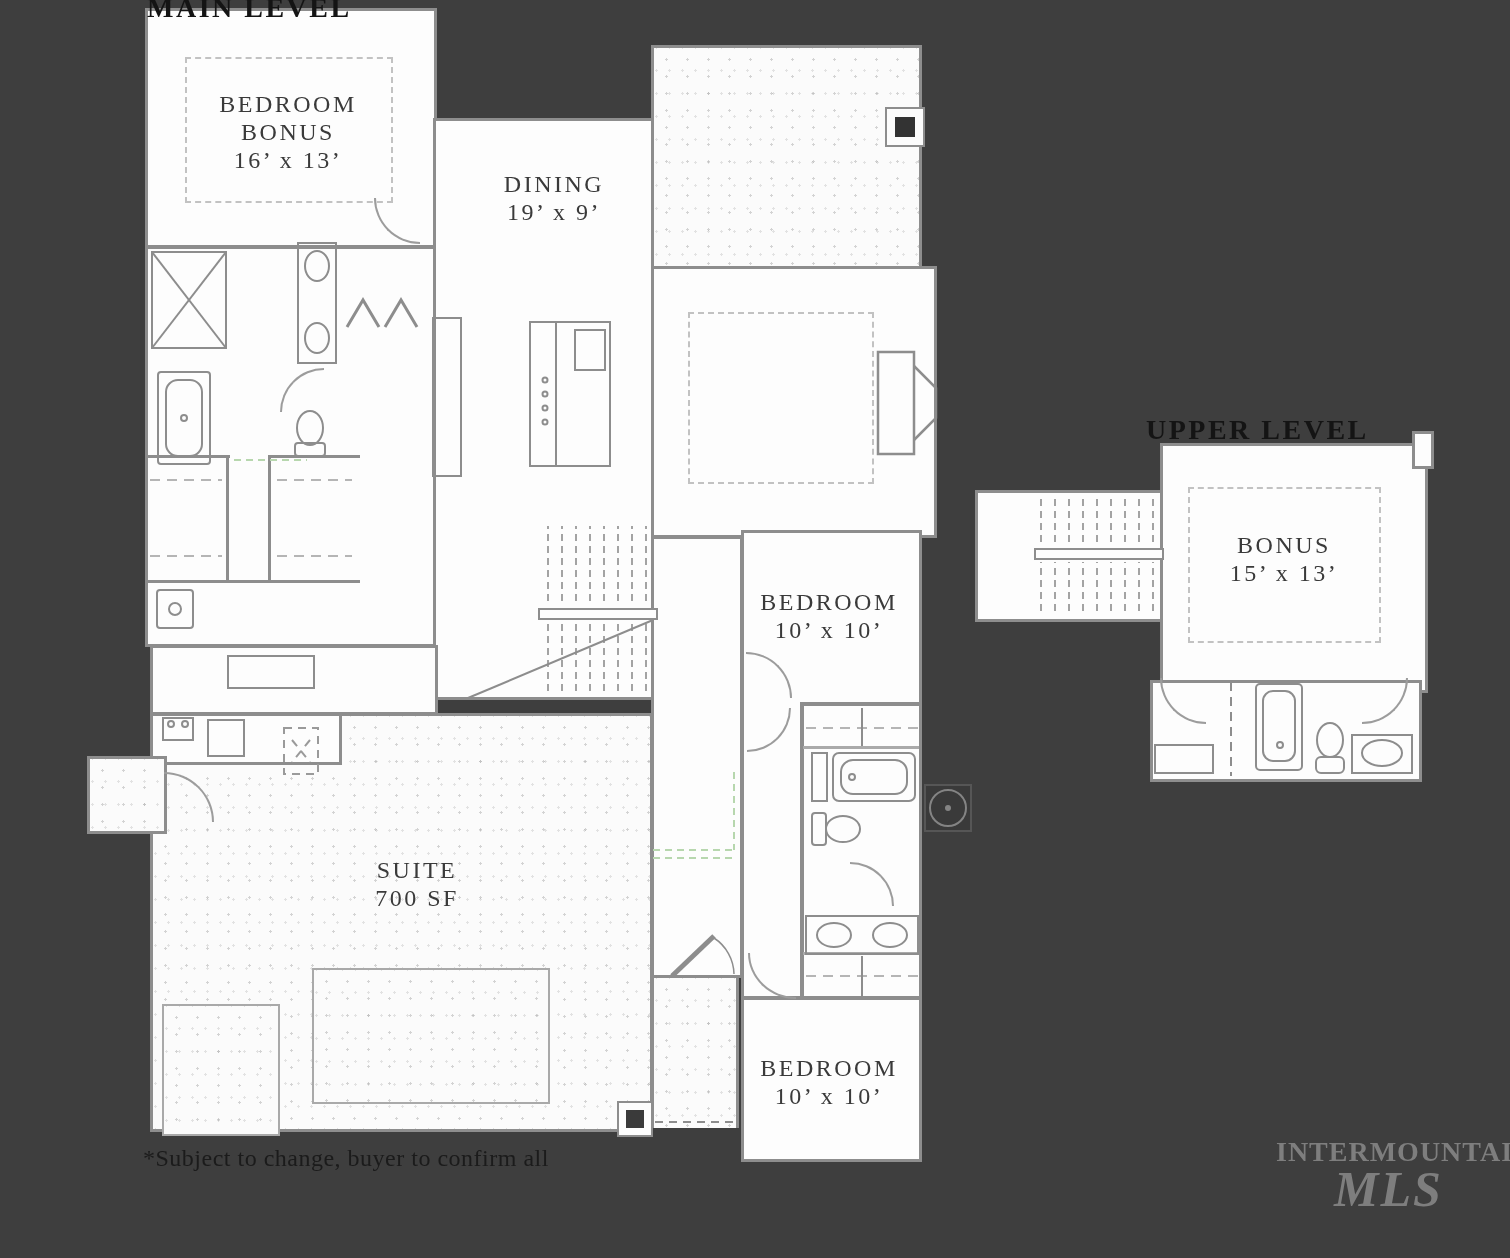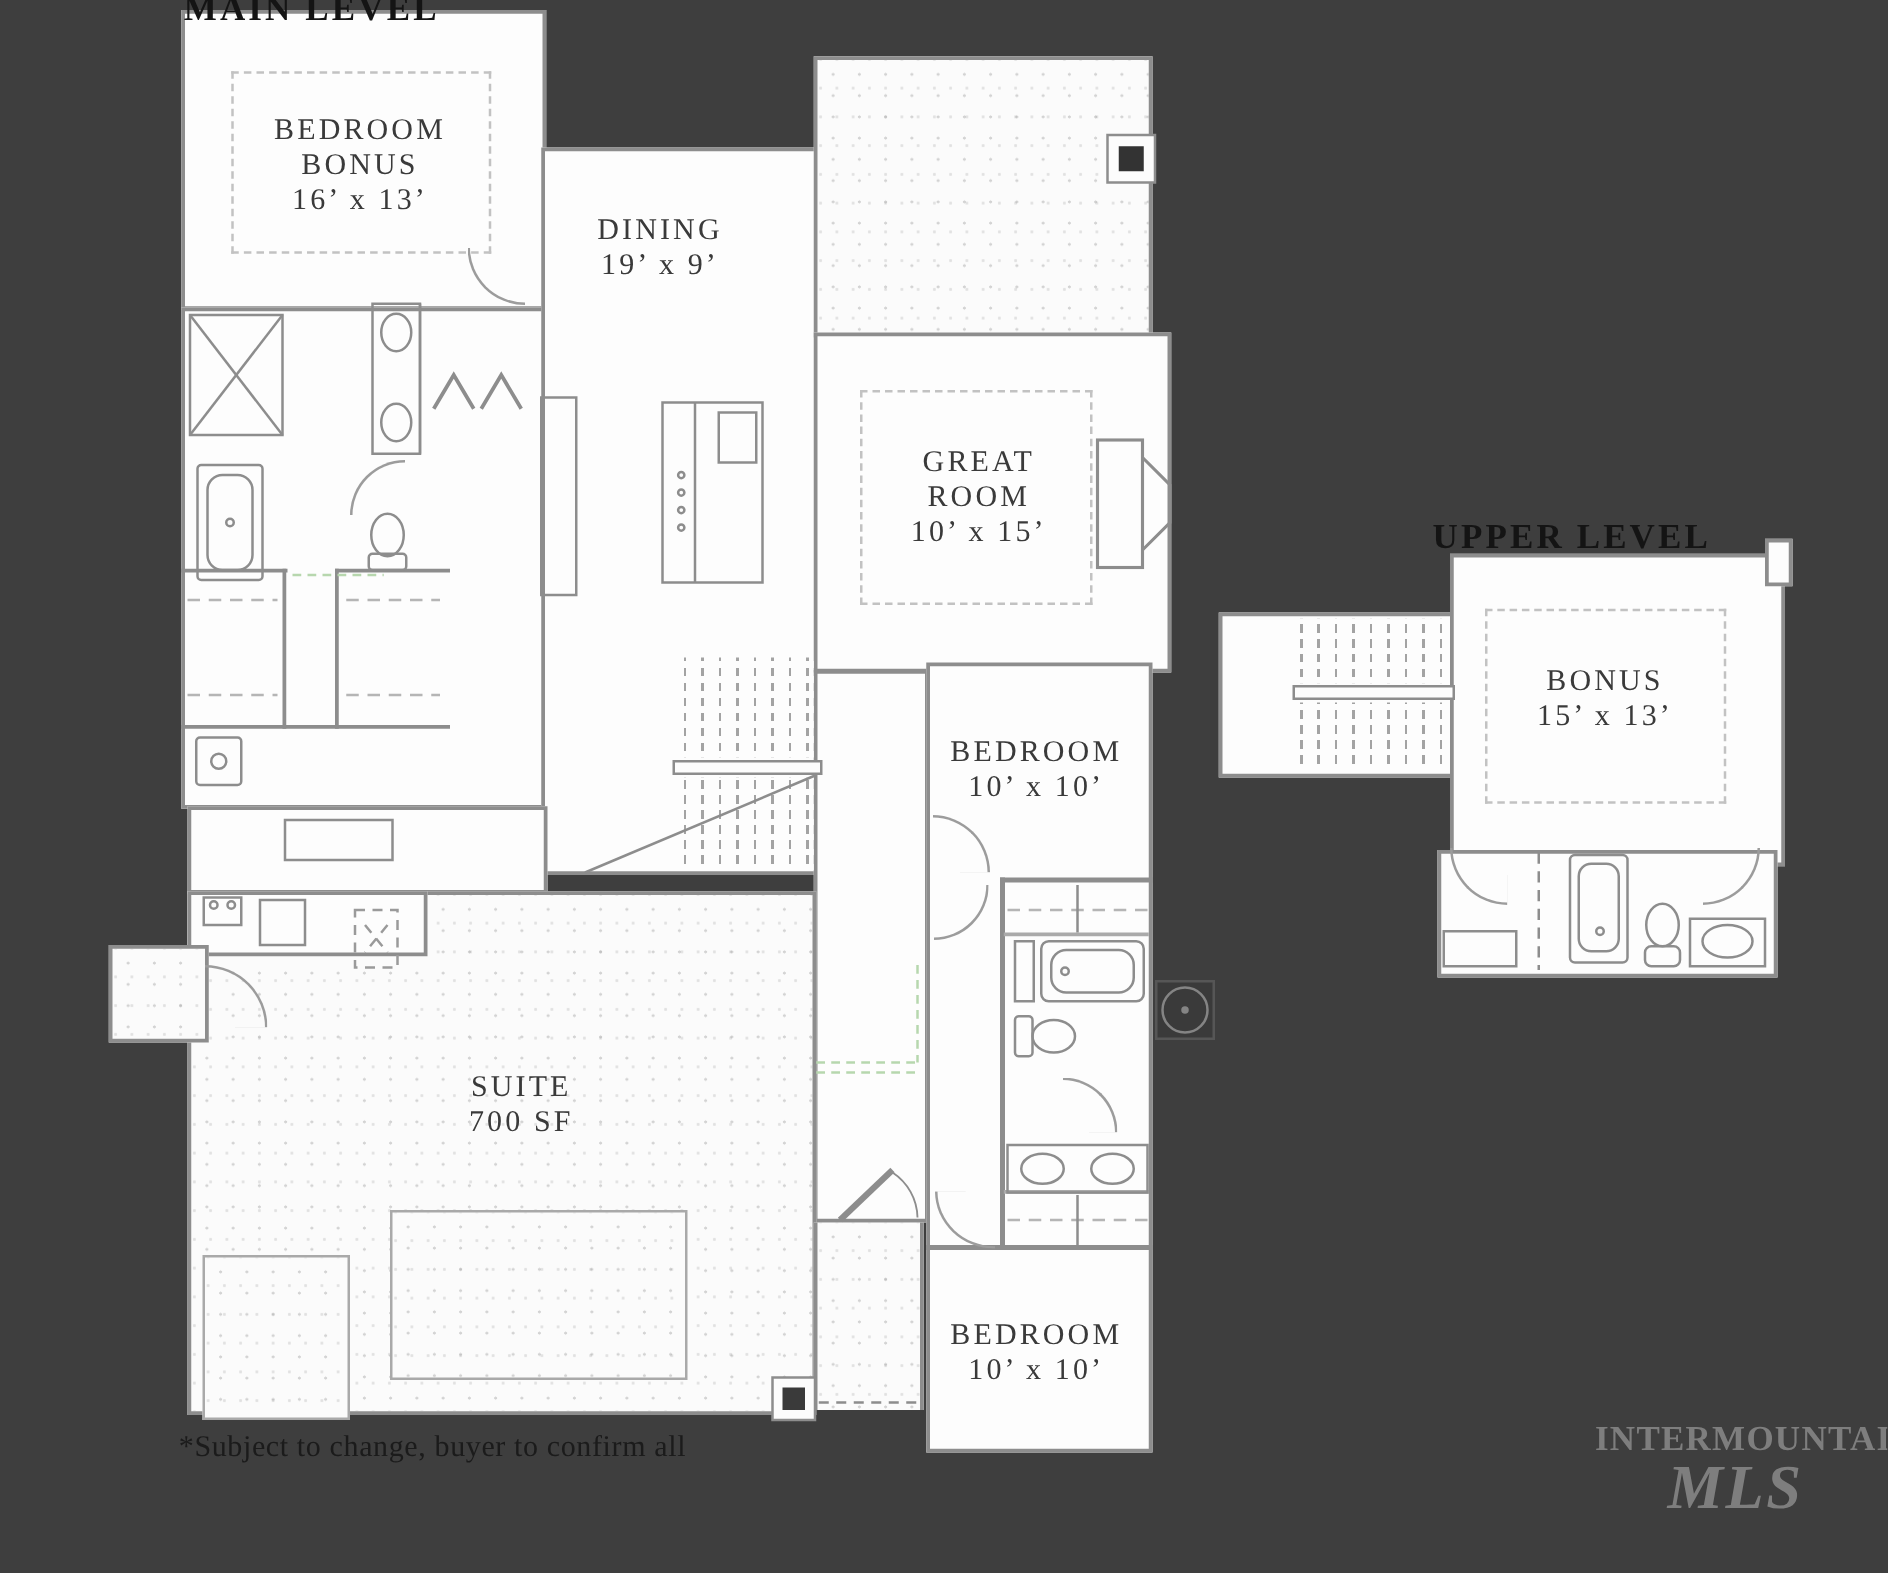--- a/index.html
+++ b/index.html
@@ -206,30 +206,25 @@
 
   <div class="title" style="left:147px;top:-8px;">MAIN LEVEL</div>
   <div class="title" style="left:1146px;top:414px;text-align:right;">UPPER LEVEL</div>
 
   <div class="label" style="left:178px;top:90px;width:220px;">
     <div>BEDROOM</div>
     <div>BONUS</div>
     <div>16’ x 13’</div>
   </div>
 
-  <div class="label" style="left:418px;top:170px;width:220px;">
+  <div class="label" style="left:444px;top:170px;width:220px;">
     <div>DINING</div>
     <div>19’ x 9’</div>
   </div>
 
-  <div class="label" style="left:673px;top:356px;width:220px;">
-    <div>GREAT</div>
-    <div>ROOM</div>
-    <div>10’ x 15’</div>
-  </div>
 
   <div class="label" style="left:719px;top:588px;width:220px;">
     <div>BEDROOM</div>
     <div>10’ x 10’</div>
   </div>
 
   <div class="label" style="left:307px;top:856px;width:220px;">
     <div>SUITE</div>
     <div>700 SF</div>
   </div>

